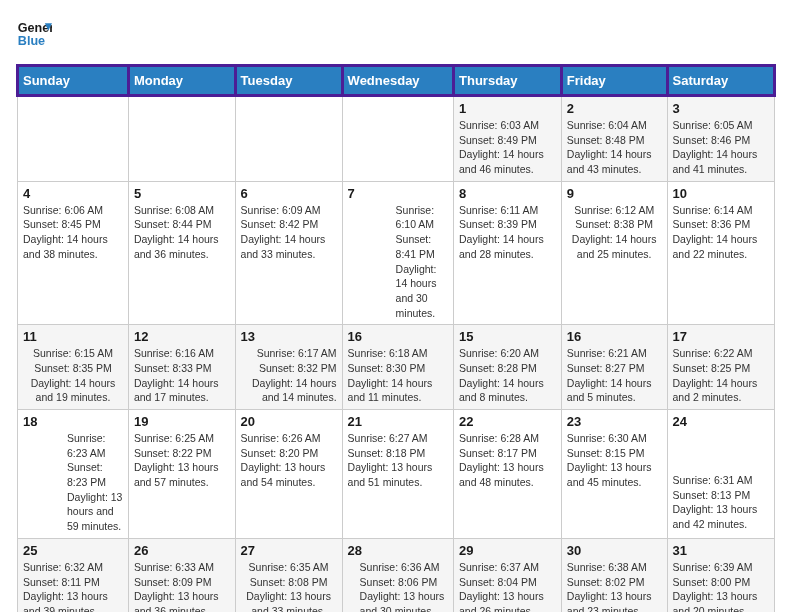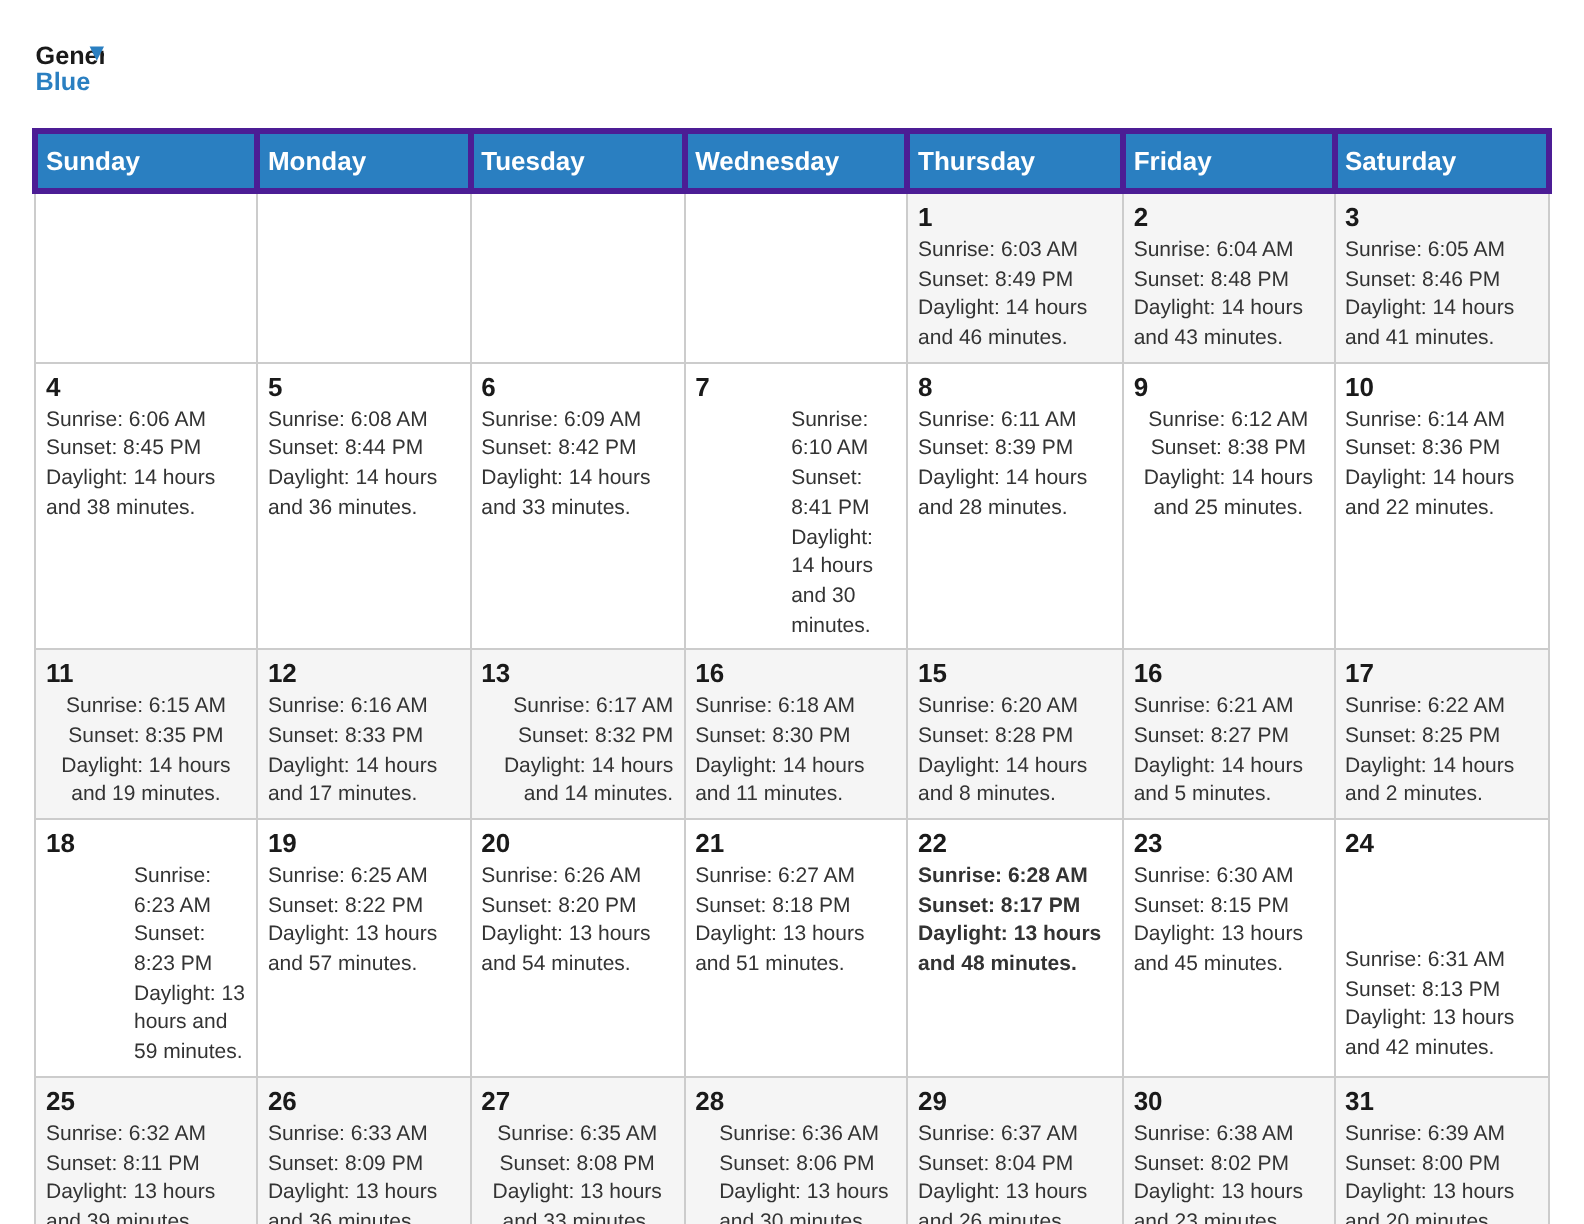--- a/index.html
+++ b/index.html
@@ -239,21 +239,21 @@
 Daylight: 13 hours and 54 minutes.</div>
         </td>
         <td>
           <div class="day-number">21</div>
           <div class="day-info" style="white-space: pre-line;">Sunrise: 6:27 AM
 Sunset: 8:18 PM
 Daylight: 13 hours and 51 minutes.</div>
         </td>
         <td>
           <div class="day-number">22</div>
-          <div class="day-info" style="white-space: pre-line; font-weight: bold;">Sunrise: 6:28 AM
+          <div class="day-info" style="white-space: pre-line;">Sunrise: 6:28 AM
 Sunset: 8:17 PM
 Daylight: 13 hours and 48 minutes.</div>
         </td>
         <td>
           <div class="day-number">23</div>
           <div class="day-info" style="white-space: pre-line;">Sunrise: 6:30 AM
 Sunset: 8:15 PM
 Daylight: 13 hours and 45 minutes.</div>
         </td>
         <td>

